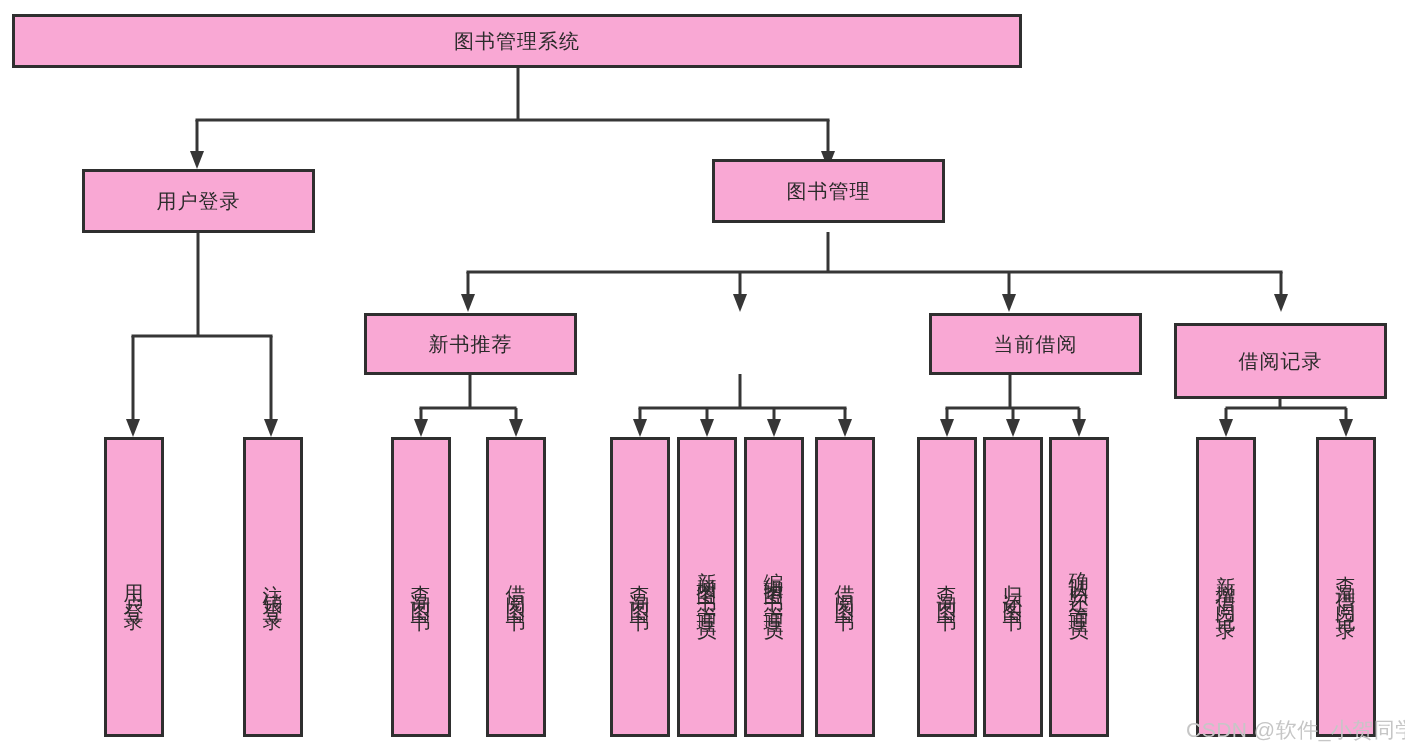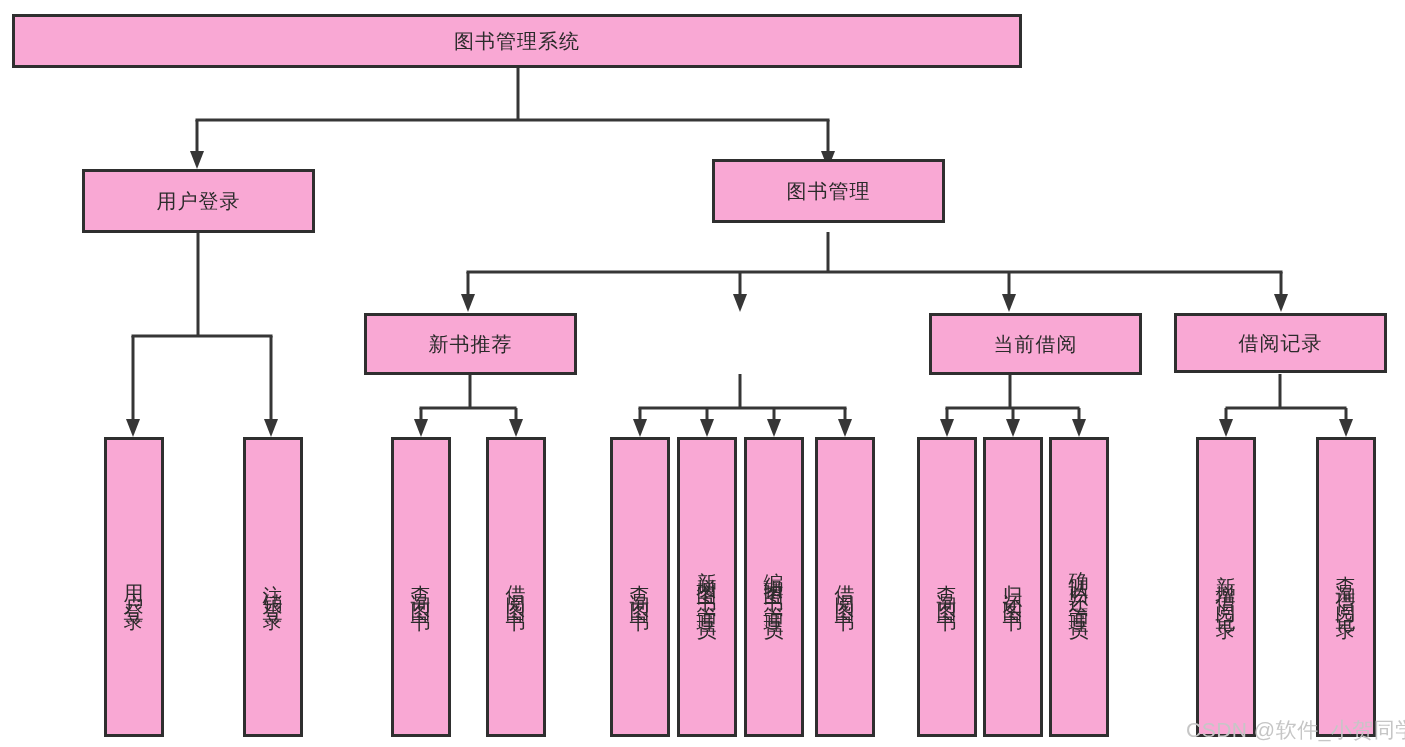--- a/index.html
+++ b/index.html
@@ -108,21 +108,21 @@
   <div class="box" style="left:712px;top:159px;width:233px;height:64px;">
     <span class="hlabel">图书管理</span>
   </div>
 
   <div class="box" style="left:364px;top:313px;width:213px;height:62px;">
     <span class="hlabel">新书推荐</span>
   </div>
   <div class="box" style="left:904px;top:313px;width:213px;height:62px;margin-left:25px;">
     <span class="hlabel">当前借阅</span>
   </div>
-  <div class="box" style="left:1174px;top:313px;width:213px;height:60px;">
+  <div class="box" style="left:1174px;top:323px;width:213px;height:76px;">
     <span class="hlabel">借阅记录</span>
   </div>
 
   <div class="box vbox" style="left:104px;top:437px;width:60px;height:300px;">
     <span class="vlabel">用户登录</span>
   </div>
   <div class="box vbox" style="left:243px;top:437px;width:60px;height:300px;">
     <span class="vlabel">注销登录</span>
   </div>
 

